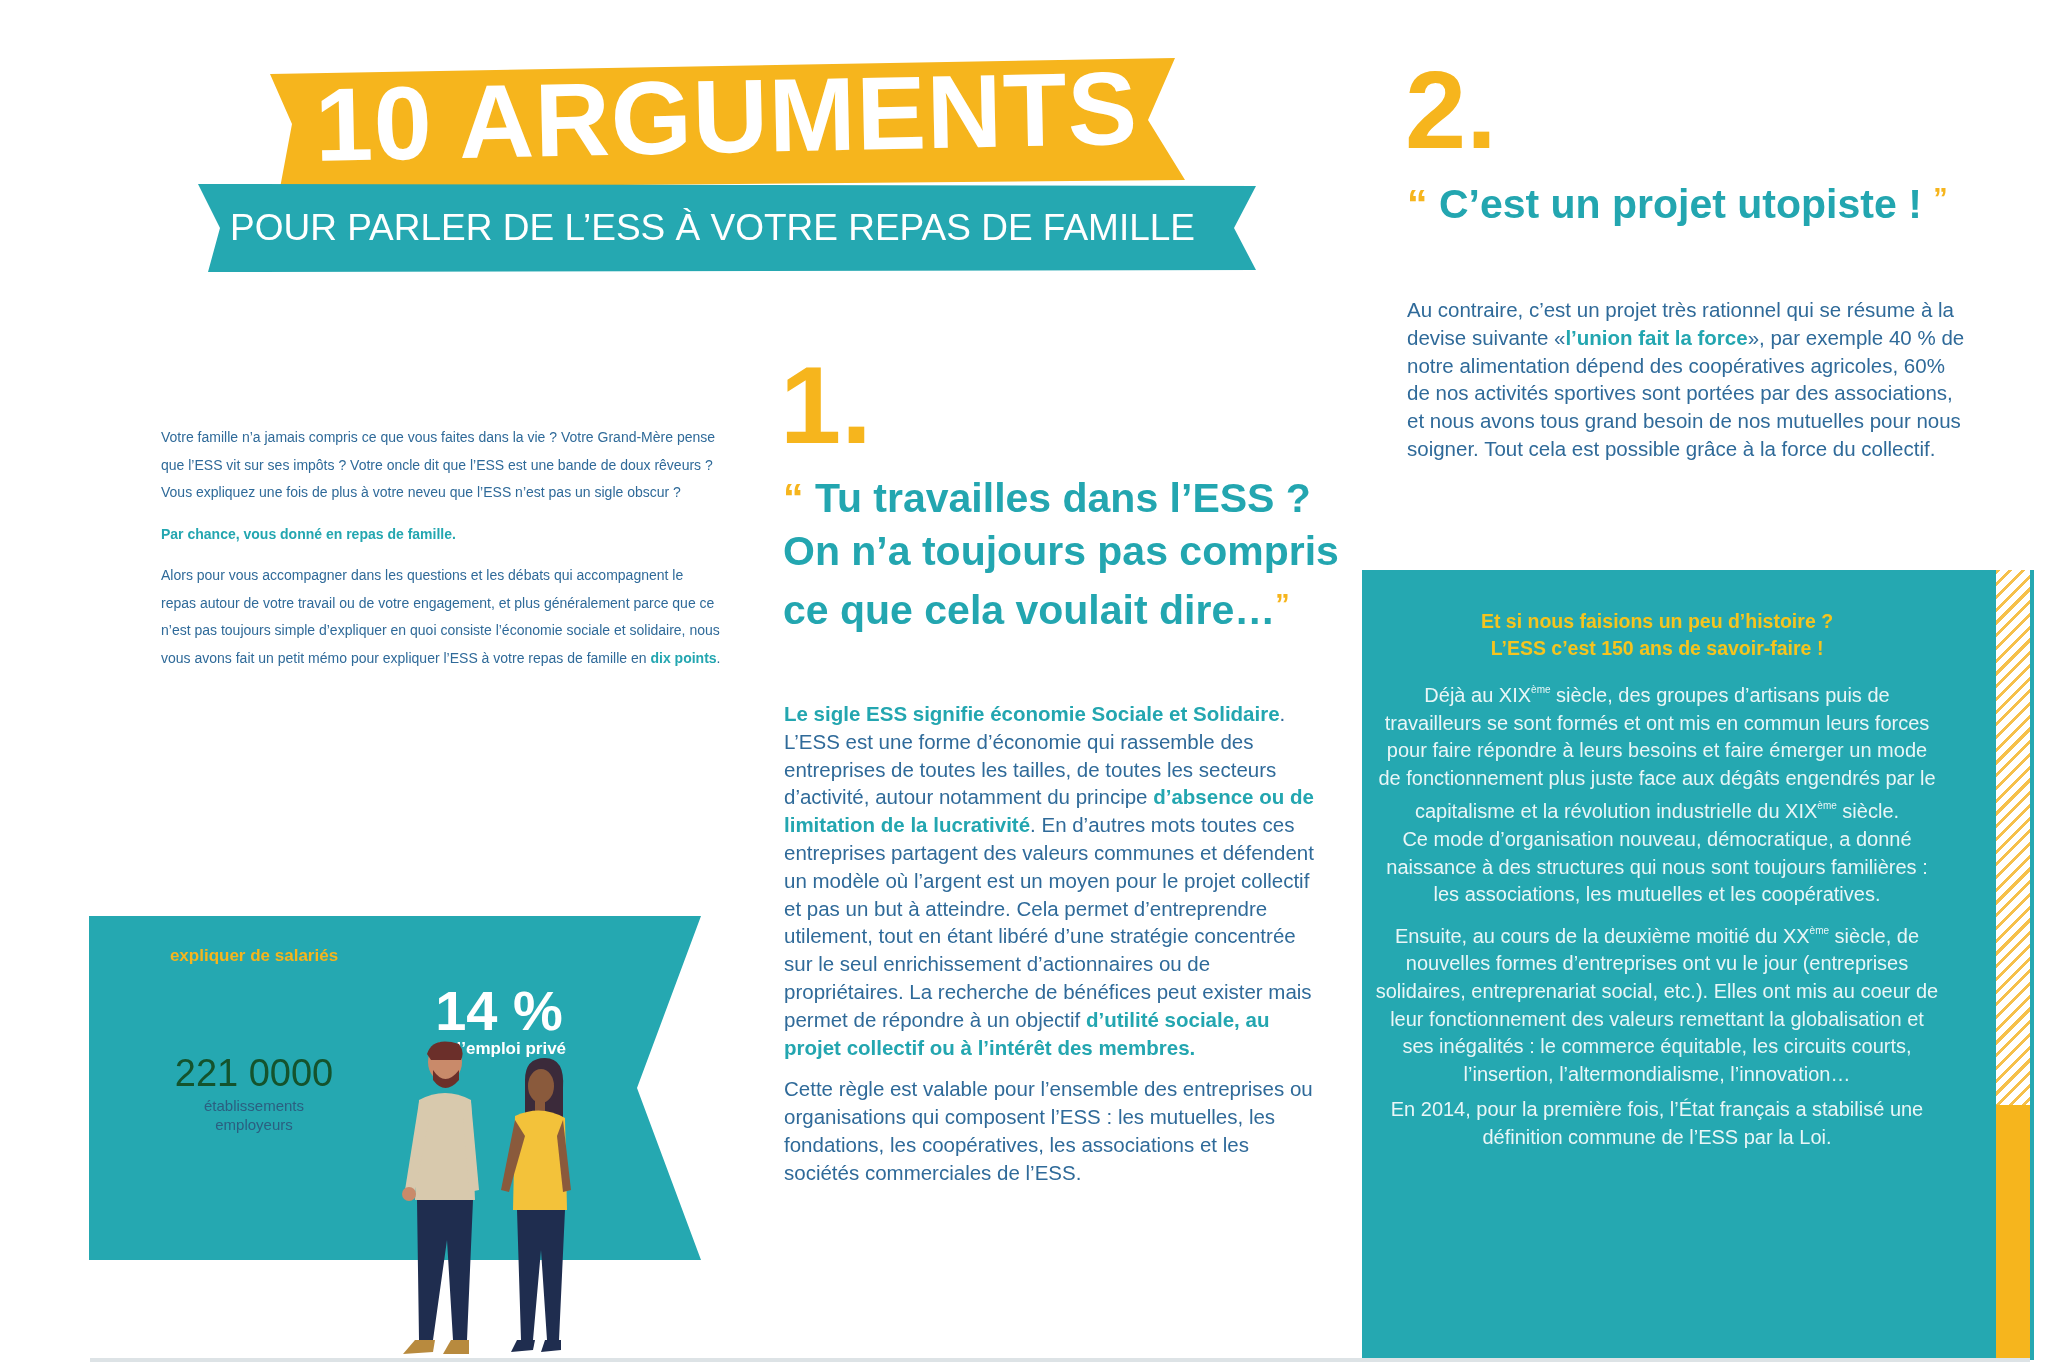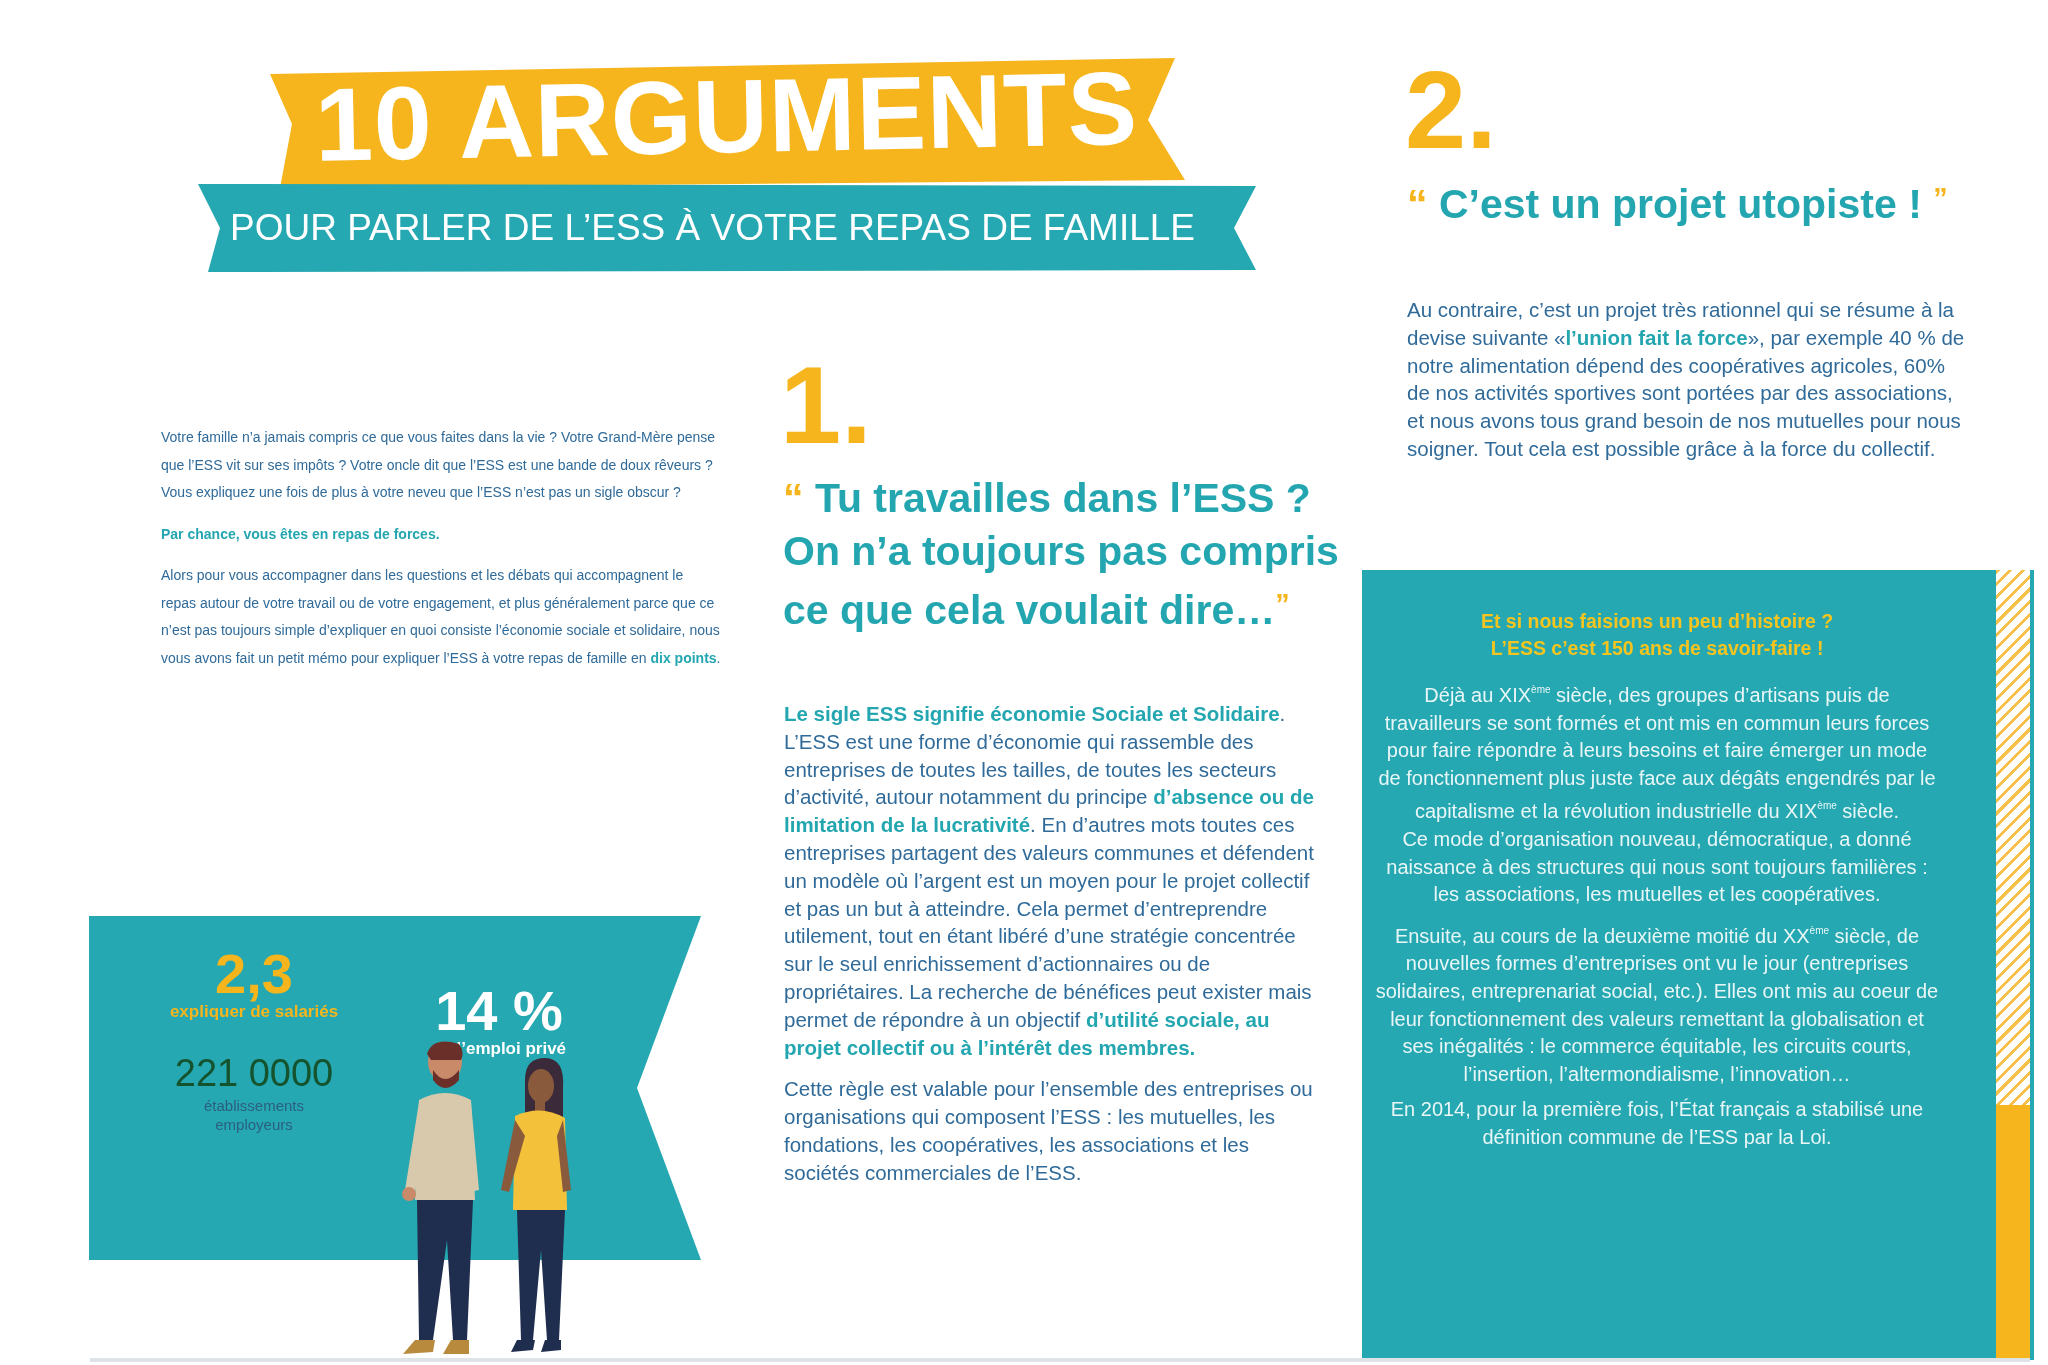--- a/index.html
+++ b/index.html
@@ -74,30 +74,29 @@
 <div class="abs title-main">10 ARGUMENTS</div>
 <div class="abs banner-teal">
   <svg width="1058" height="88" viewBox="0 0 1058 88">
     <polygon points="0,0 1058,2 1036,44 1058,86 10,88 22,44" fill="#25a8b1"></polygon>
   </svg>
 </div>
 <div class="abs title-sub">POUR PARLER DE L’ESS À VOTRE REPAS DE FAMILLE</div>
 
 <div class="abs intro">
   <p>Votre famille n’a jamais compris ce que vous faites dans la vie ? Votre Grand-Mère pense que l’ESS vit sur ses impôts ? Votre oncle dit que l’ESS est une bande de doux rêveurs ? Vous expliquez une fois de plus à votre neveu que l’ESS n’est pas un sigle obscur ?</p>
-  <p class="hl">Par chance, vous êtes en repas de forces.</p>
+  <p class="hl">Par chance, vous donné en repas de famille.</p>
   <p><span>Alors pour vous accompagner dans les questions et les débats qui accompagnent le repas autour de votre travail ou de votre engagement, et plus généralement parce que ce n’est pas toujours simple d’expliquer en quoi consiste l’économie sociale et solidaire, nous vous avons fait un petit mémo pour expliquer l’ESS à votre repas de famille en </span><span class="hl">dix points</span><span>.</span></p>
 </div>
 
 <div class="abs stats">
   <svg width="612" height="344" viewBox="0 0 612 344">
     <polygon points="0,0 612,0 548,172 612,344 0,344" fill="#25a8b1"></polygon>
   </svg>
   <div class="stat stat-1">
-    <div class="stat-big">2,3</div>
     <div class="stat-small">expliquer de salariés</div>
   </div>
   <div class="stat stat-2">
     <div class="stat-big">14 %</div>
     <div class="stat-small">de l’emploi privé</div>
   </div>
   <div class="stat stat-3">
     <div class="stat-big">221 0000</div>
     <div class="stat-small" style="width:140px;margin:4px auto 0;">établissements employeurs</div>
   </div>

